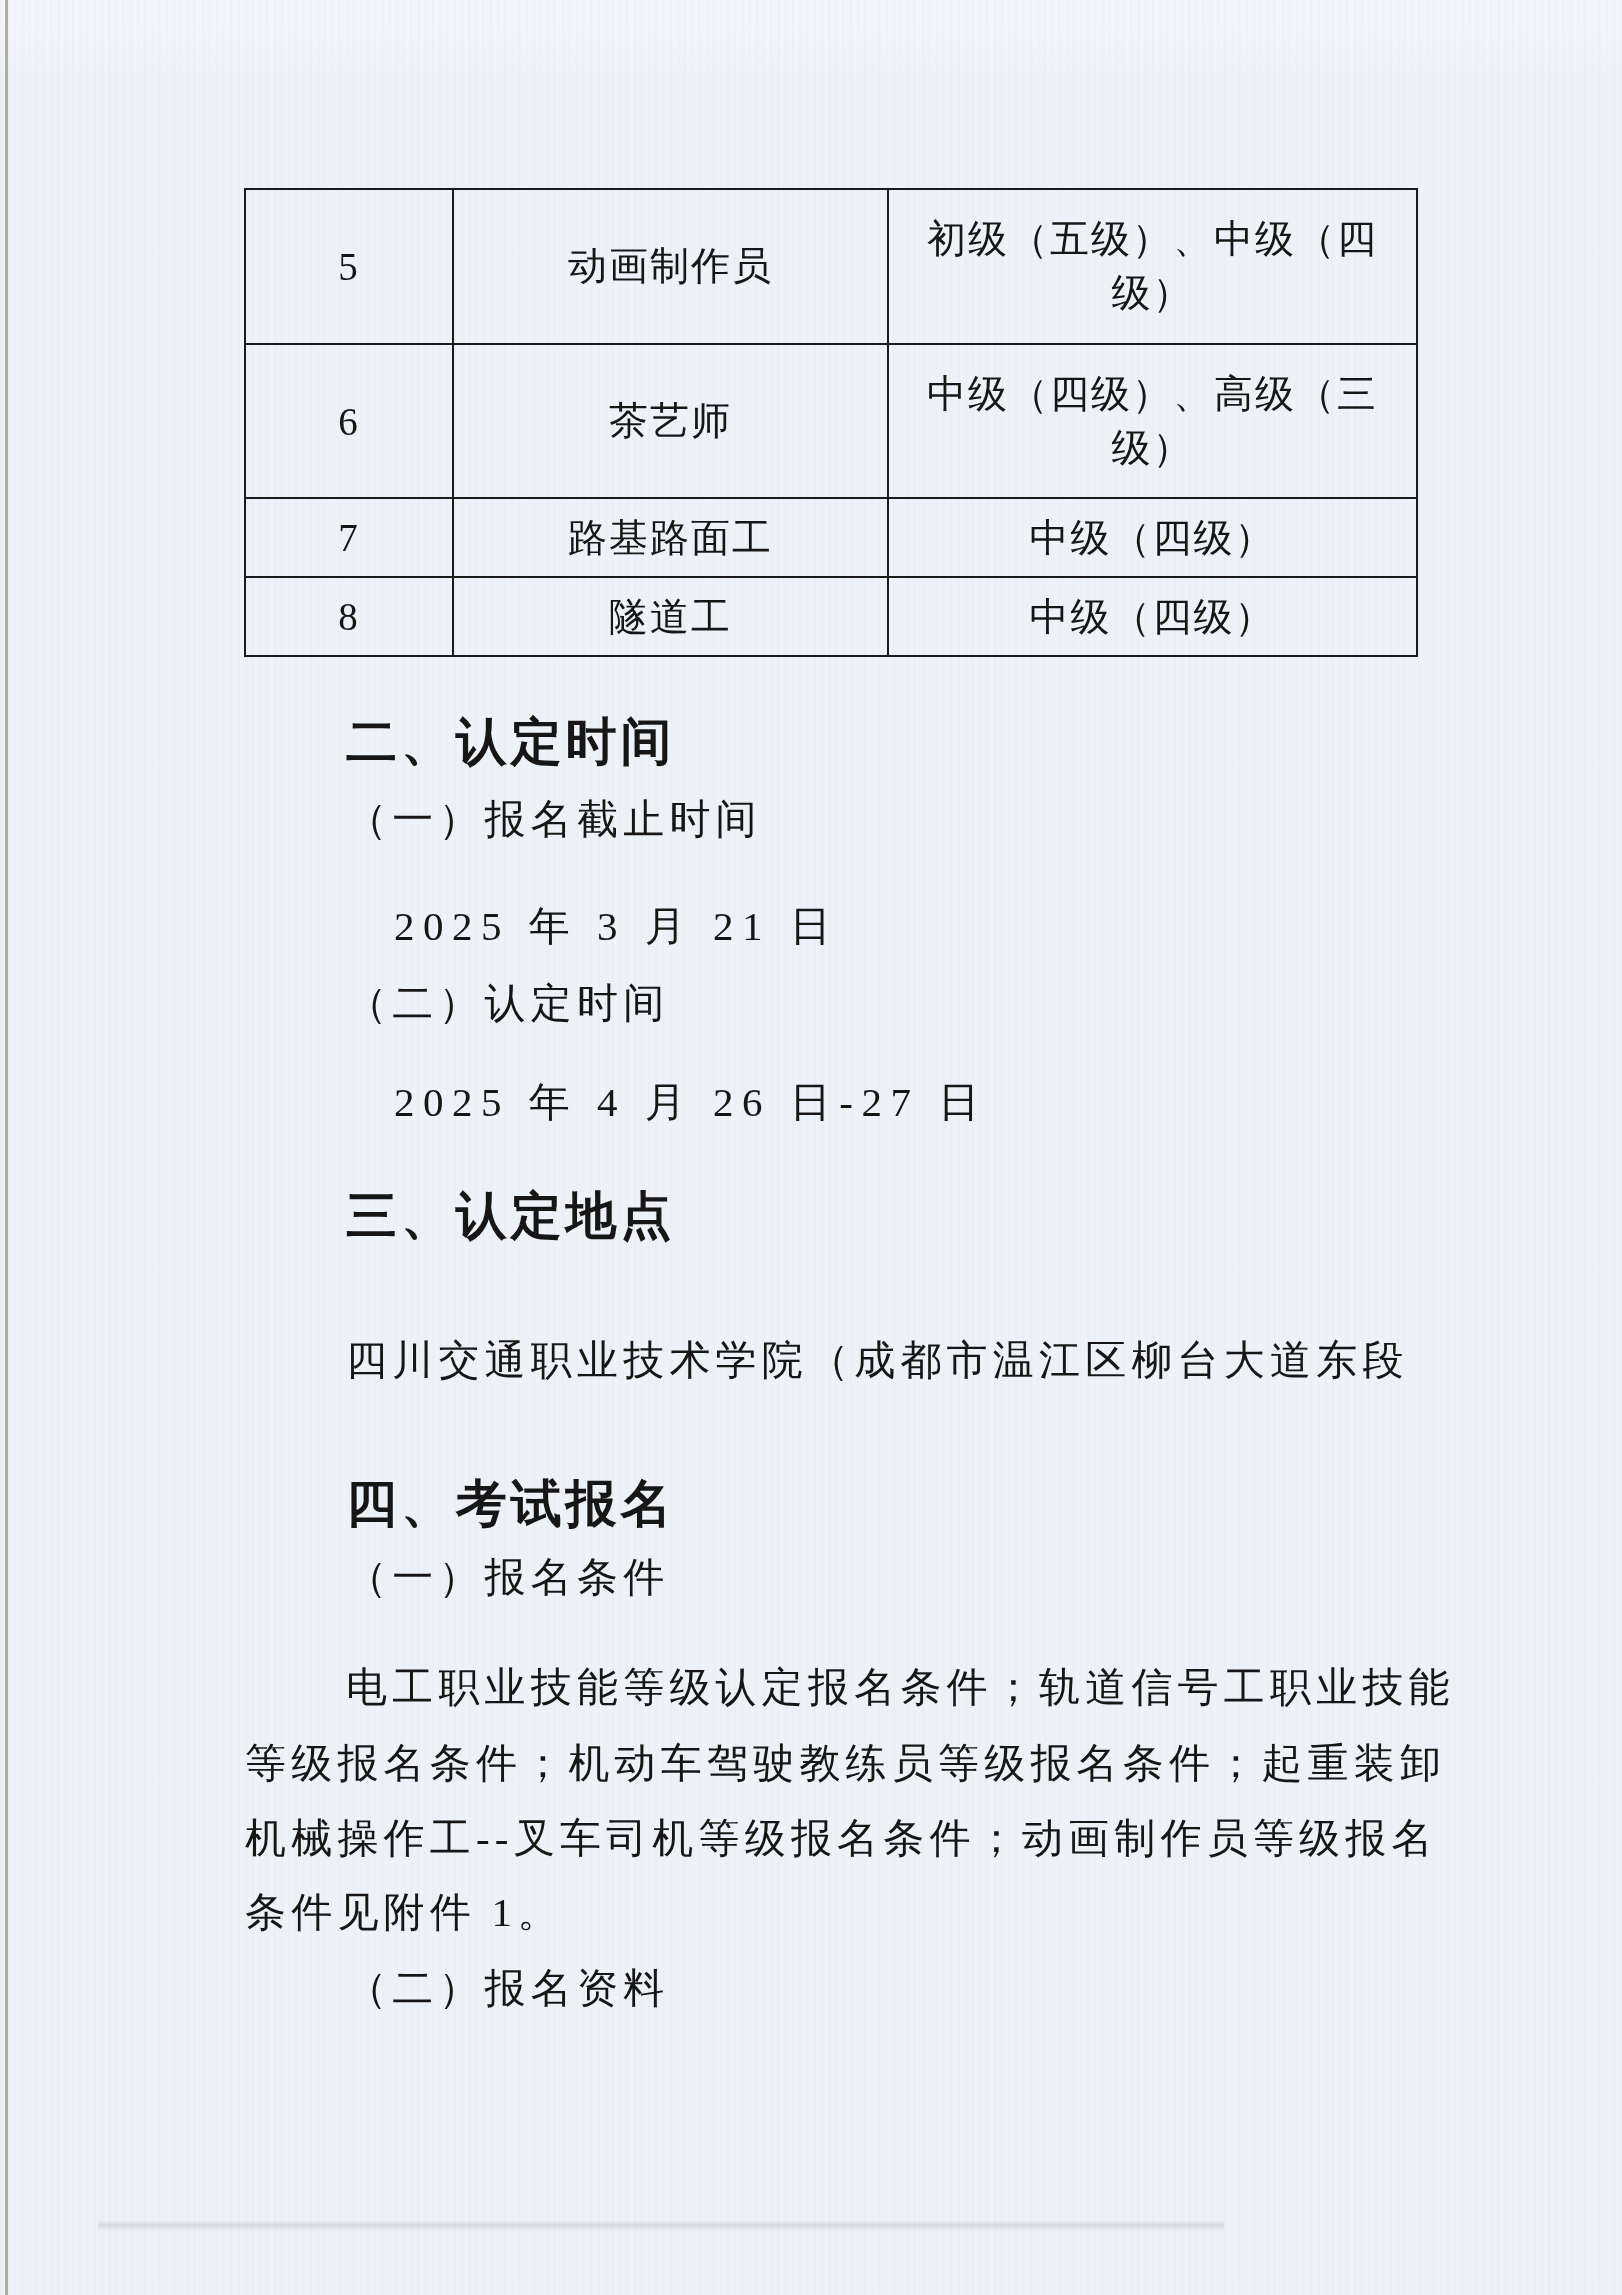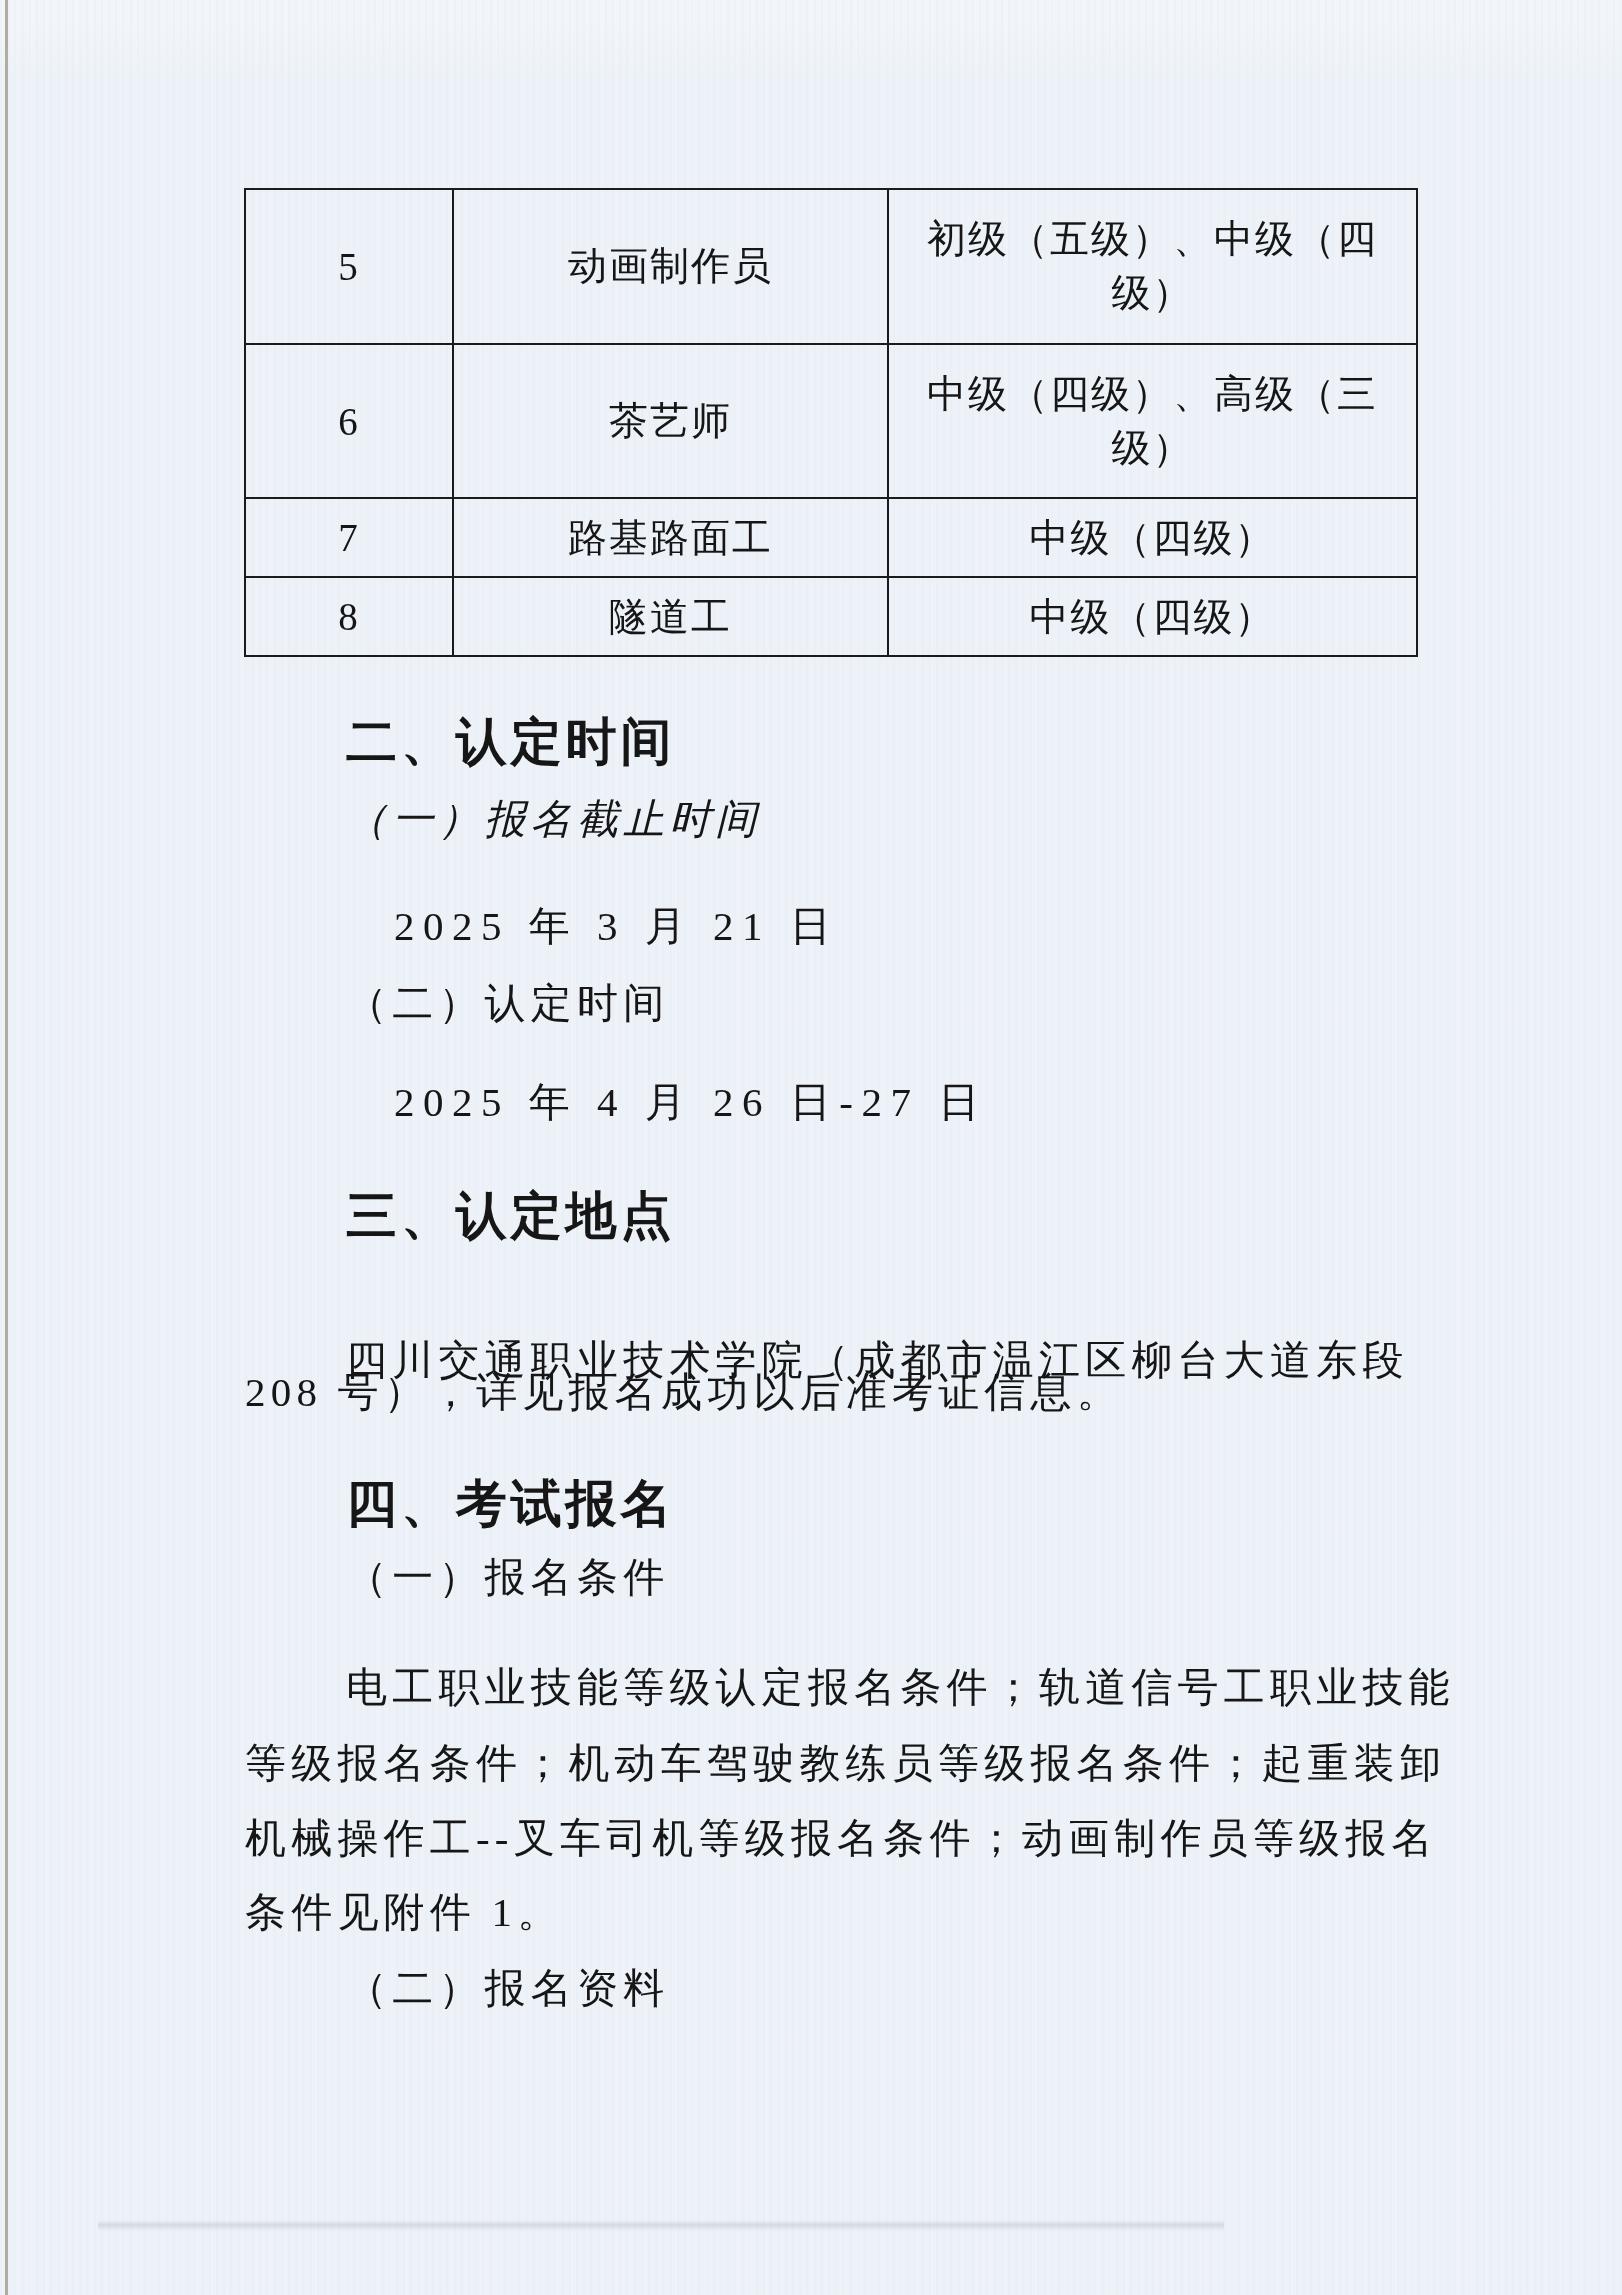--- a/index.html
+++ b/index.html
@@ -93,27 +93,26 @@
       </tr>
       <tr>
         <td class="c-no">8</td>
         <td class="c-occ">隧道工</td>
         <td class="c-lvl">中级（四级）</td>
       </tr>
     </tbody>
   </table>
 
   <div class="line heading indent" style="top:712px;">二、认定时间</div>
-  <div class="line indent" style="top:795px;font-style:italic;">（一）报名截止时间</div>
+  <div class="line indent" style="top:795px;">（一）报名截止时间</div>
   <div class="line date indent" style="top:902px;">2025 年 3 月 21 日</div>
   <div class="line indent" style="top:979px;">（二）认定时间</div>
   <div class="line date indent" style="top:1078px;">2025 年 4 月 26 日-27 日</div>
   <div class="line heading indent" style="top:1186px;">三、认定地点</div>
   <div class="line indent" style="top:1293px;margin-top:43px;">四川交通职业技术学院（成都市温江区柳台大道东段</div>
-  <div class="line flush" style="top:1368px;">208 号），详见报名成功以后准考证信息。</div>
   <div class="line heading indent" style="top:1474px;">四、考试报名</div>
   <div class="line indent" style="top:1553px;">（一）报名条件</div>
   <div class="line indent" style="top:1663px;">电工职业技能等级认定报名条件；轨道信号工职业技能</div>
   <div class="line flush" style="top:1739px;">等级报名条件；机动车驾驶教练员等级报名条件；起重装卸</div>
   <div class="line flush" style="top:1814px;">机械操作工--叉车司机等级报名条件；动画制作员等级报名</div>
   <div class="line flush" style="top:1888px;">条件见附件 1。</div>
   <div class="line indent" style="top:1964px;">（二）报名资料</div>
 </div>
 
 

